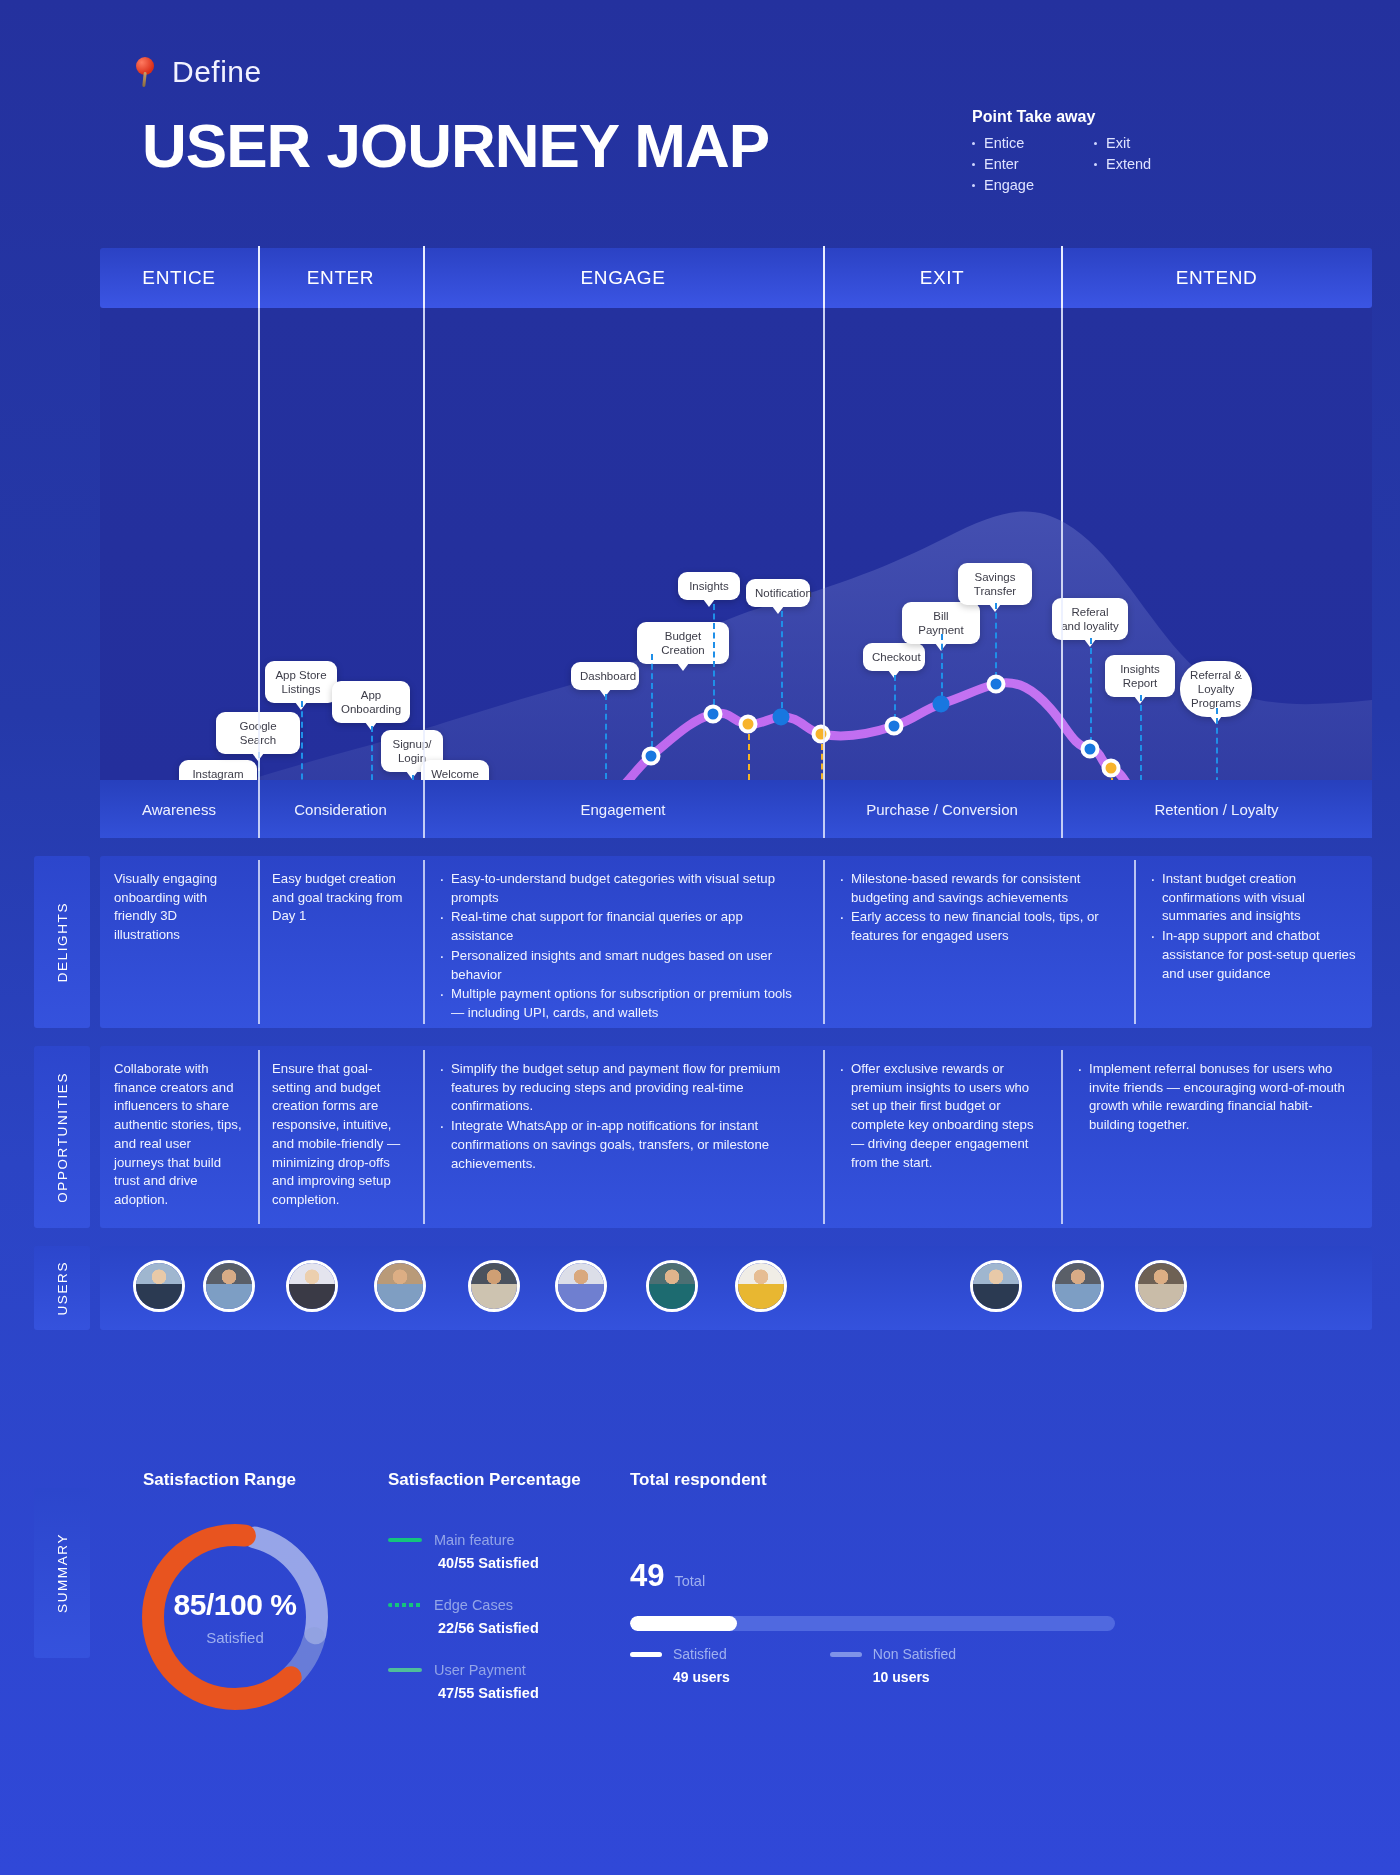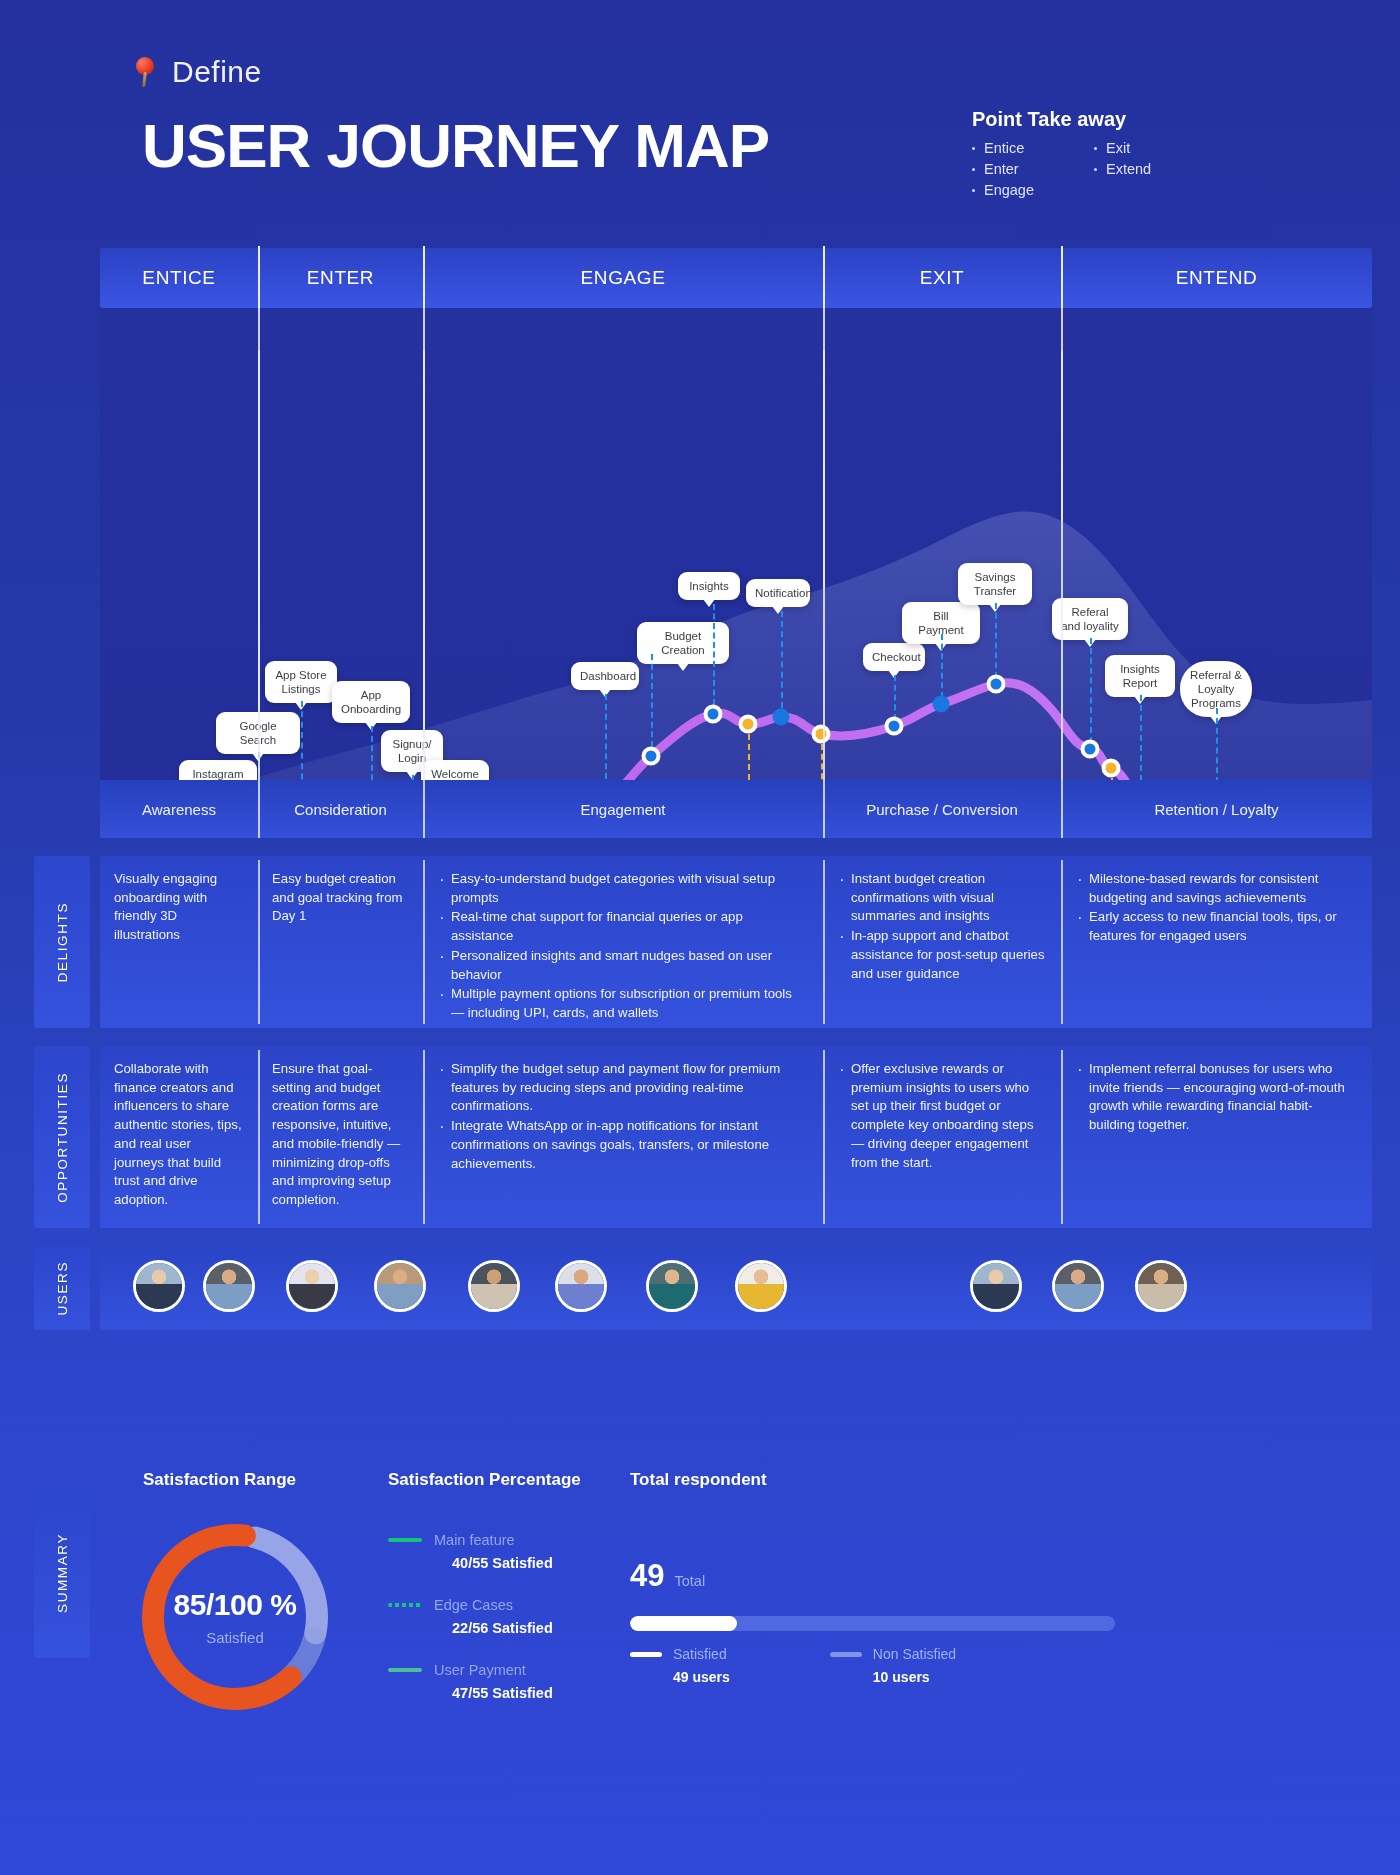--- a/index.html
+++ b/index.html
@@ -24,21 +24,21 @@
      background:radial-gradient(circle at 32% 30%,#ff7a60,#d92d18 70%); }
   .pin-icon .stick { position:absolute; top:15px; left:11px; width:3px; height:15px;
      background:linear-gradient(180deg,#c9a06a,#8a6a3c); transform:rotate(6deg); border-radius:2px;}
   .define-text { font-size:30px; font-weight:400; letter-spacing:.5px; color:#f2f2ff; }
   .main-title {
     position:absolute; left:142px; top:110px;
     font-size:62px; font-weight:700; letter-spacing:-1px; color:#fff;
     font-family:"Liberation Sans", sans-serif;
   }
   .takeaway { position:absolute; left:972px; top:108px; width:330px; }
-  .takeaway-title { font-size:20px; font-weight:700; color:#fff; margin-bottom:9px; }
+  .takeaway-title { font-size:16px; font-weight:700; color:#fff; margin-bottom:9px; }
   .takeaway-cols { display:flex; gap:60px; }
   .takeaway-col { display:flex; flex-direction:column; gap:5px; }
   .takeaway-item { font-size:14.5px; color:#dfe3ff; display:flex; gap:9px; align-items:center;}
   .takeaway-item .dot { width:3px;height:3px;border-radius:50%;background:#cfd6ff; display:inline-block;}
 
   
   .board { position:absolute; left:100px; top:248px; width:1272px; }
   .stage-head {
     position:relative; height:60px; display:flex;
     background:linear-gradient(180deg,#2b42c4 0%,#3b55e4 100%);
@@ -116,21 +116,21 @@
   .donut-wrap{ position:absolute; left:30px; top:42px; width:210px;height:210px;}
   .donut-center{ position:absolute; inset:0; display:flex;flex-direction:column;align-items:center;justify-content:center;}
   .donut-val{ font-size:30px;font-weight:700;color:#fff;letter-spacing:-.5px;}
   .donut-sub{ font-size:15px;color:#9fb0ef;margin-top:7px;}
   .legend-item{ margin-bottom:26px; }
   .legend-top{ display:flex; align-items:center; gap:12px; }
   .legend-dash{ width:34px;height:4px;border-radius:3px;background:#14c47d;}
   .legend-dash.dotted{ background:repeating-linear-gradient(90deg,#14c47d 0 4px,transparent 4px 7px); }
   .legend-dash.faded{ background:#4fbe9a; }
   .legend-name{ font-size:14.5px;color:#93a5e8;}
-  .legend-val{ font-size:14.5px;font-weight:700;color:#fff;margin-top:7px;margin-left:64px;}
+  .legend-val{ font-size:14.5px;font-weight:700;color:#fff;margin-top:7px;margin-left:50px;}
   .resp-num{ font-size:31px;font-weight:700;color:#fff;}
   .resp-total{ font-size:14.5px;color:#9fb0ef;margin-left:10px;}
   .bar-track{ width:485px;height:15px;border-radius:9px;background:#5069e0;position:relative;overflow:hidden;}
   .bar-fill{ height:100%;border-radius:9px;background:#fff;}
   .resp-legend{ display:flex; gap:100px; margin-top:15px;}
   .rl-top{ display:flex;align-items:center;gap:11px;}
   .rl-dash{ width:32px;height:5px;border-radius:3px;background:#fff;}
   .rl-dash.ns{ background:#7f93e8; }
   .rl-name{ font-size:14px;color:#9fb0ef;}
   .rl-val{ font-size:14px;font-weight:700;color:#fff;margin-top:7px;margin-left:43px;}
@@ -312,30 +312,30 @@
         <div>Easy budget creation and goal tracking from Day 1</div>
       </div>
       <div class="cell c3">
         <ul>
           <li>Easy-to-understand budget categories with visual setup prompts</li>
           <li>Real-time chat support for financial queries or app assistance</li>
           <li>Personalized insights and smart nudges based on user behavior</li>
           <li>Multiple payment options for subscription or premium tools — including UPI, cards, and wallets</li>
         </ul>
       </div>
+      <div class="cell c5">
+        <ul>
+          <li>Milestone-based rewards for consistent budgeting and savings achievements</li>
+          <li>Early access to new financial tools, tips, or features for engaged users</li>
+        </ul>
+      </div>
       <div class="cell c4">
         <ul>
           <li>Instant budget creation confirmations with visual summaries and insights</li>
           <li>In-app support and chatbot assistance for post-setup queries and user guidance</li>
-        </ul>
-      </div>
-      <div class="cell c5">
-        <ul>
-          <li>Milestone-based rewards for consistent budgeting and savings achievements</li>
-          <li>Early access to new financial tools, tips, or features for engaged users</li>
         </ul>
       </div>
     </div>
 
     <div class="row" style="height:182px;">
       <div class="vlabel" style="top:0;height:182px;">
         <span>OPPORTUNITIES</span>
       </div>
       <div class="cell c1">
         <div>Collaborate with finance creators and influencers to share authentic stories, tips, and real user journeys that build trust and drive adoption.</div>

